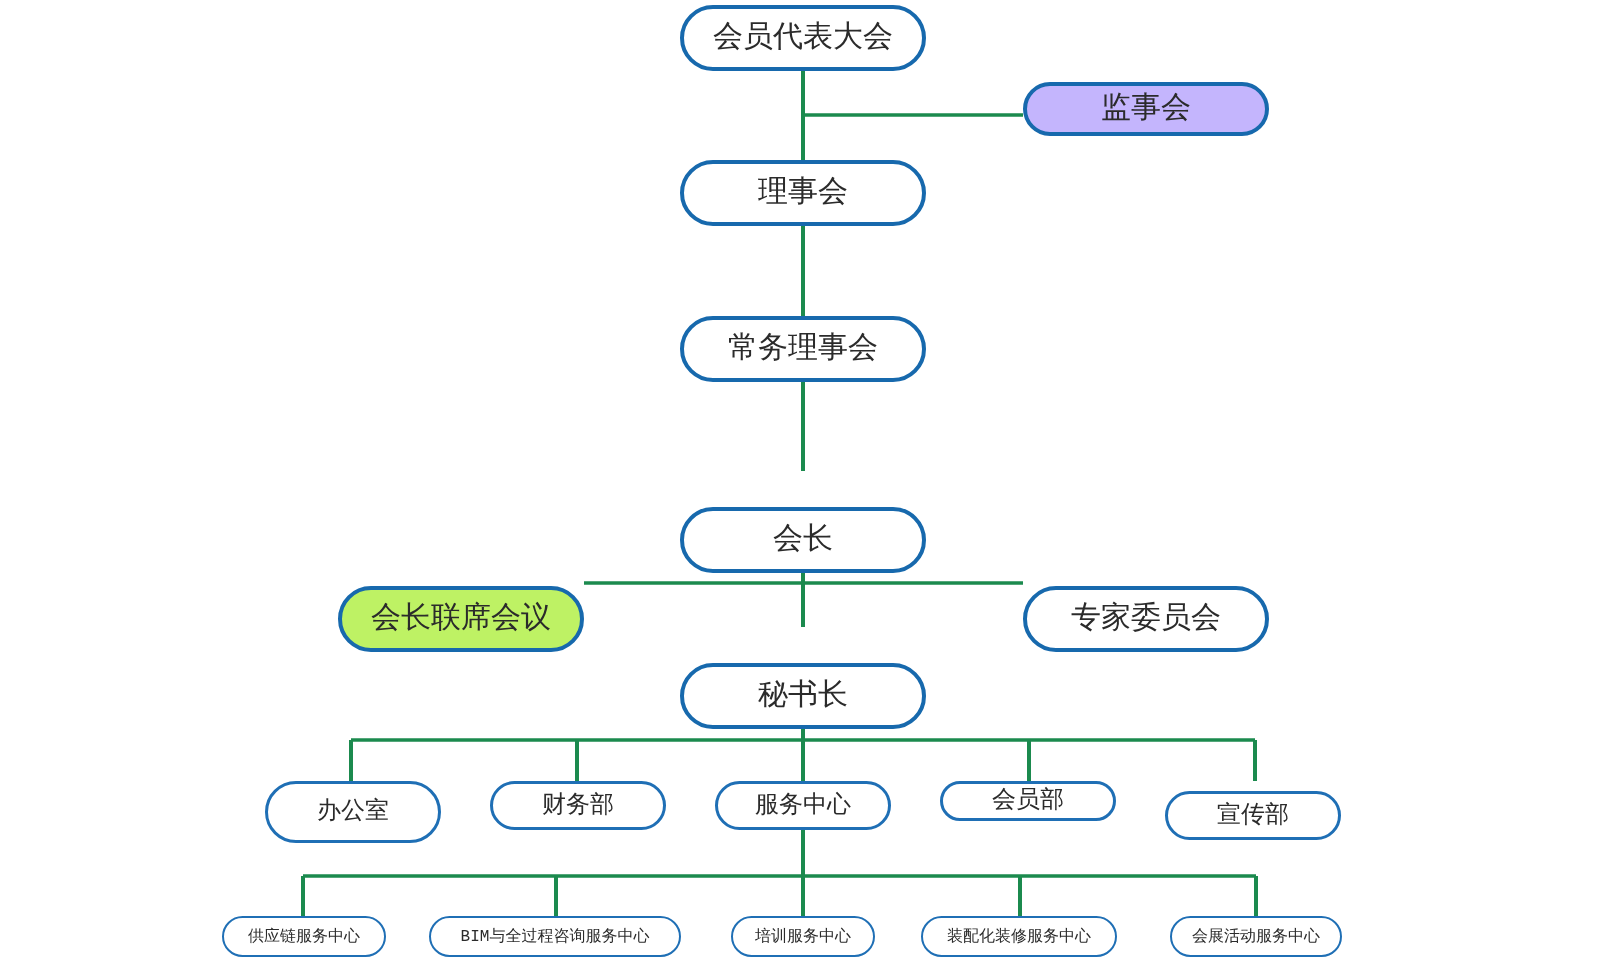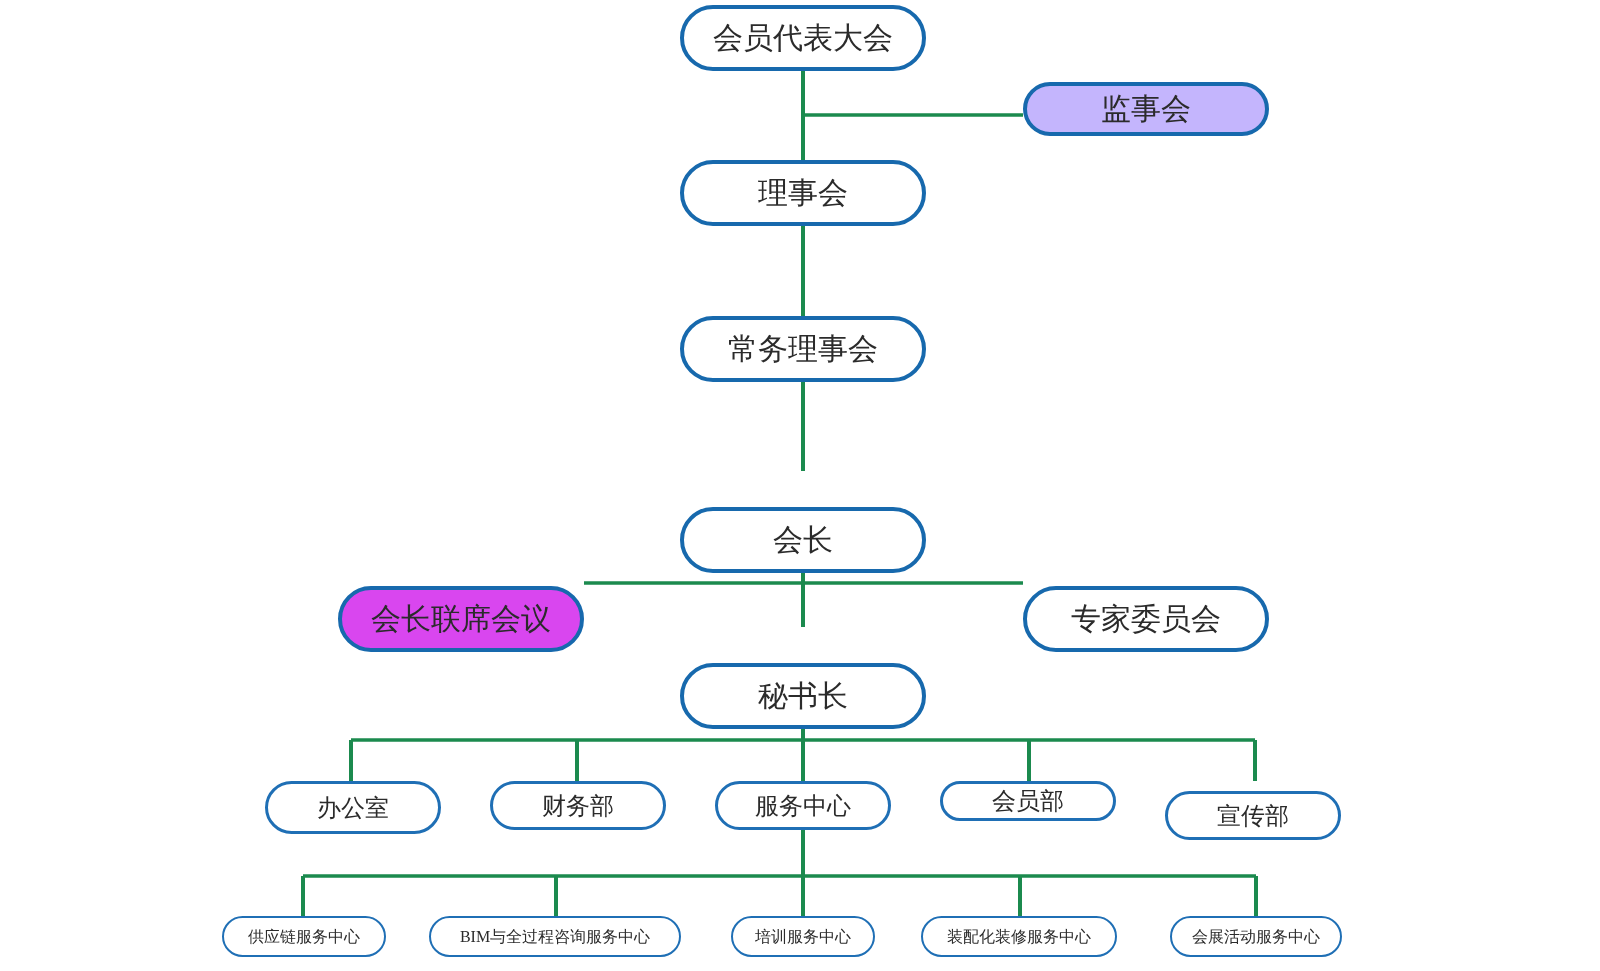--- a/index.html
+++ b/index.html
@@ -6,21 +6,21 @@
     margin: 0;
     padding: 0;
     background: #ffffff;
   }
   #chart-root {
     position: relative;
     width: 1600px;
     height: 971px;
     background: #ffffff;
     overflow: hidden;
-    font-family: Liberation Serif, serif;
+    font-family: Liberation Mono, monospace;
   }
   #edge-layer {
     position: absolute;
     left: 0;
     top: 0;
     width: 1600px;
     height: 971px;
     pointer-events: none;
   }
   .node {
@@ -98,30 +98,30 @@
       </div>
       <div class="node tier-top" style="left: 680px; top: 160px; width: 246px; height: 66px; border-color: rgb(23, 105, 173); background: rgb(255, 255, 255); color: rgb(43, 43, 43); align-items: center;">
         <span class="node-label">理事会</span>
       </div>
       <div class="node tier-top" style="left: 680px; top: 316px; width: 246px; height: 66px; border-color: rgb(23, 105, 173); background: rgb(255, 255, 255); color: rgb(43, 43, 43);">
         <span class="node-label">常务理事会</span>
       </div>
       <div class="node tier-mid" style="left: 680px; top: 471px; width: 246px; height: 66px; border-color: rgb(23, 105, 173); background: rgb(255, 255, 255); color: rgb(43, 43, 43);">
         <span class="node-label">会长</span>
       </div>
-      <div class="node tier-mid" style="left: 338px; top: 550px; width: 246px; height: 66px; border-color: rgb(23, 105, 173); background: #d946ef; color: rgb(43, 43, 43);">
+      <div class="node tier-mid" style="left: 338px; top: 550px; width: 246px; height: 66px; border-color: rgb(23, 105, 173); background: #bef264; color: rgb(43, 43, 43);">
         <span class="node-label">会长联席会议</span>
       </div>
       <div class="node tier-mid" style="left: 1023px; top: 550px; width: 246px; height: 66px; border-color: rgb(23, 105, 173); background: rgb(255, 255, 255); color: rgb(43, 43, 43);">
         <span class="node-label">专家委员会</span>
       </div>
       <div class="node tier-mid" style="left: 680px; top: 627px; width: 246px; height: 66px; border-color: rgb(23, 105, 173); background: rgb(255, 255, 255); color: rgb(43, 43, 43);">
         <span class="node-label">秘书长</span>
       </div>
-      <div class="node tier-dept" style="left: 265px; top: 781px; width: 176px; height: 53px; border-color: rgb(31, 111, 181); background: rgb(255, 255, 255); color: rgb(43, 43, 43);">
+      <div class="node tier-dept" style="left: 265px; top: 781px; width: 176px; height: 62px; border-color: rgb(31, 111, 181); background: rgb(255, 255, 255); color: rgb(43, 43, 43);">
         <span class="node-label">办公室</span>
       </div>
       <div class="node tier-dept" style="left: 490px; top: 781px; width: 176px; height: 49px; border-color: rgb(31, 111, 181); background: rgb(255, 255, 255); color: rgb(43, 43, 43);">
         <span class="node-label">财务部</span>
       </div>
       <div class="node tier-dept" style="left: 715px; top: 781px; width: 176px; height: 49px; border-color: rgb(31, 111, 181); background: rgb(255, 255, 255); color: rgb(43, 43, 43);">
         <span class="node-label">服务中心</span>
       </div>
       <div class="node tier-dept" style="left: 940px; top: 781px; width: 176px; height: 40px; border-color: rgb(31, 111, 181); background: rgb(255, 255, 255); color: rgb(43, 43, 43);">
         <span class="node-label">会员部</span>

